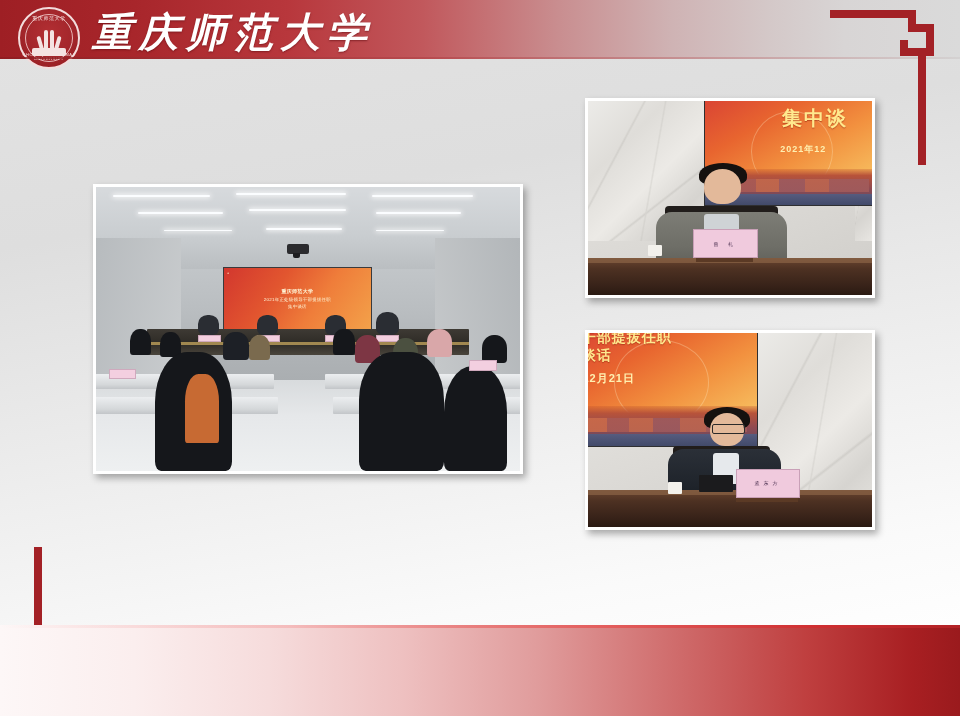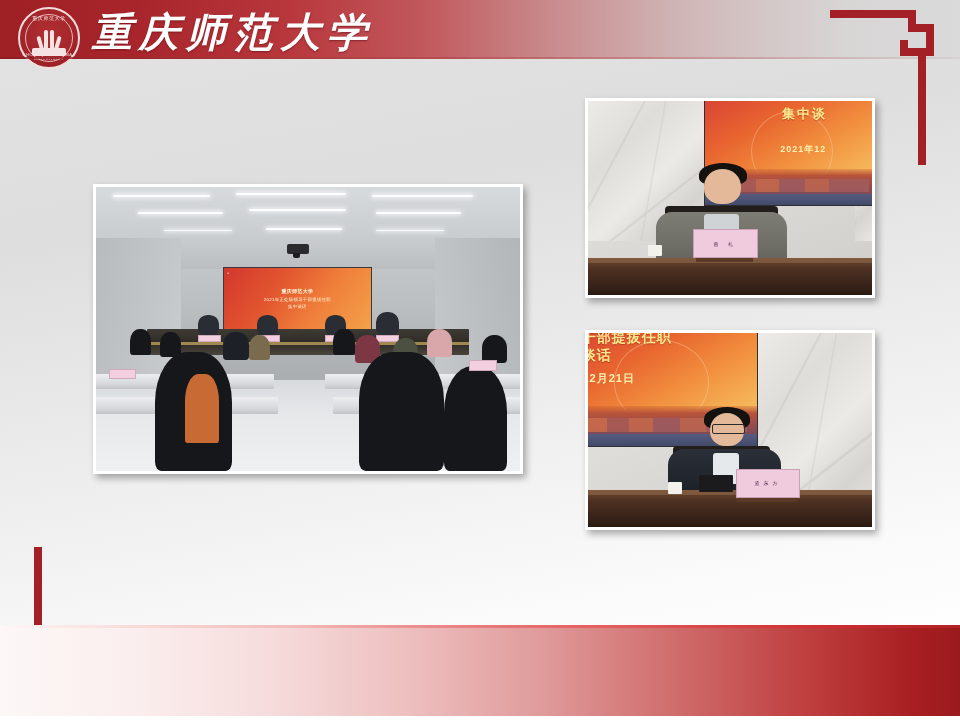--- a/index.html
+++ b/index.html
@@ -299,21 +299,21 @@
   </div>
 
   <div class="photo" id="photo-top">
     <div class="inner">
       <div class="pscene">
         <div class="marble" style="left:0;width:43%;"></div>
         <div class="marble" style="right:0;width:6%;"></div>
 
         <div class="pscreen" style="left:41%;top:-2%;width:62%;height:56%;">
           <div class="emblem"></div>
-          <div class="big" style="left:44%;top:6%;font-size:13px;letter-spacing:2px;">集中谈</div>
+          <div class="big" style="left:44%;top:6%;font-size:20px;letter-spacing:2px;">集中谈</div>
           <div class="sub" style="left:43%;top:42%;font-size:9px;letter-spacing:1px;">2021年12</div>
           <div class="campus"></div>
         </div>
 
         <div class="chairback" style="left:27%;top:54%;width:40%;height:26%;"></div>
         <div class="torso" style="left:24%;top:57%;width:46%;height:30%;background:linear-gradient(180deg,#7d7d76 0%,#6e6e67 60%,#5d5d57 100%);"></div>
         <div class="torso" style="left:41%;top:58%;width:12%;height:20%;background:#cfd3d6;border-radius:3px;"></div>
         <div class="hair" style="left:39%;top:32%;width:17%;height:12%;"></div>
         <div class="head" style="left:41%;top:35%;width:13%;height:18%;"></div>
         <div class="ptable"></div>

